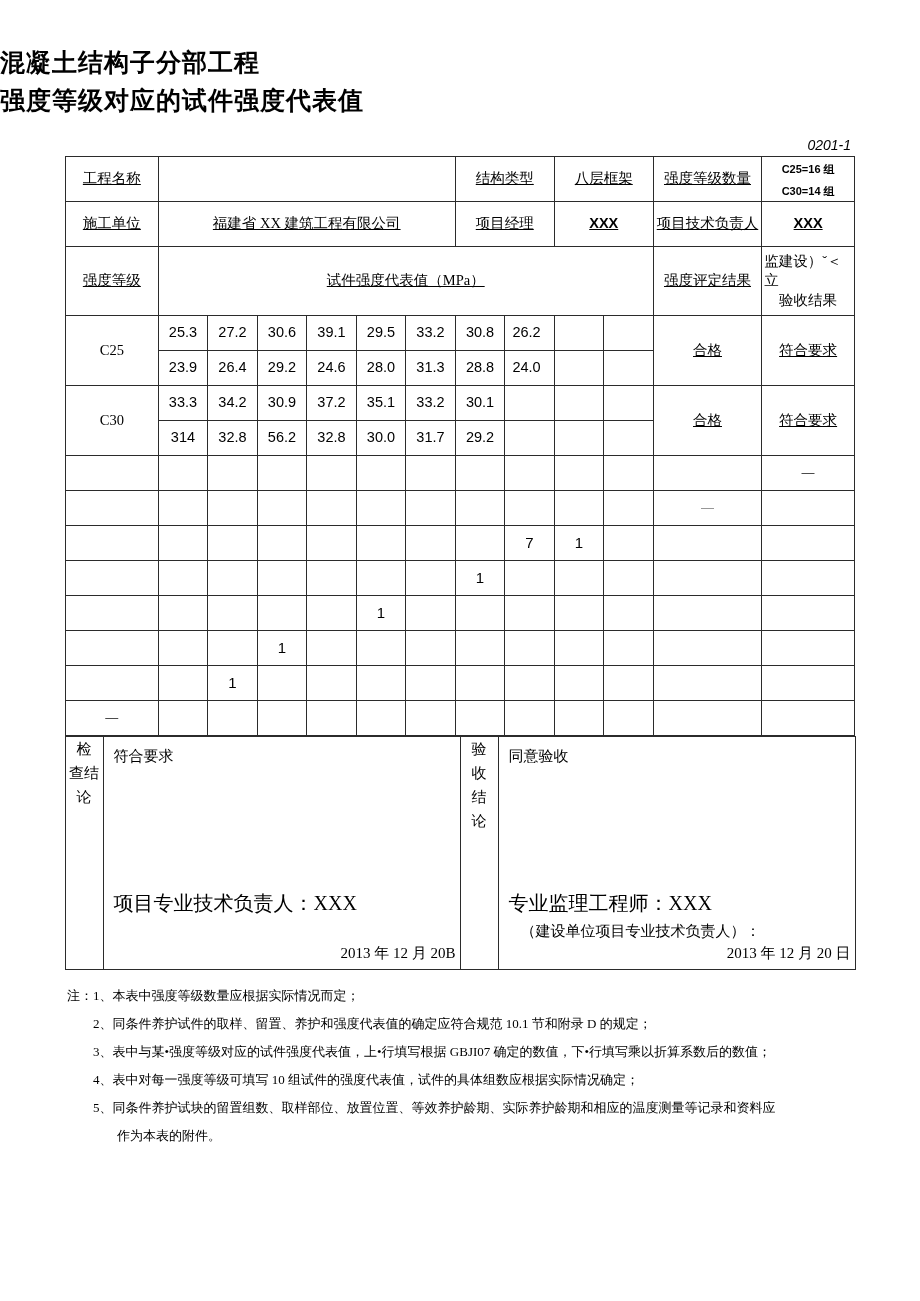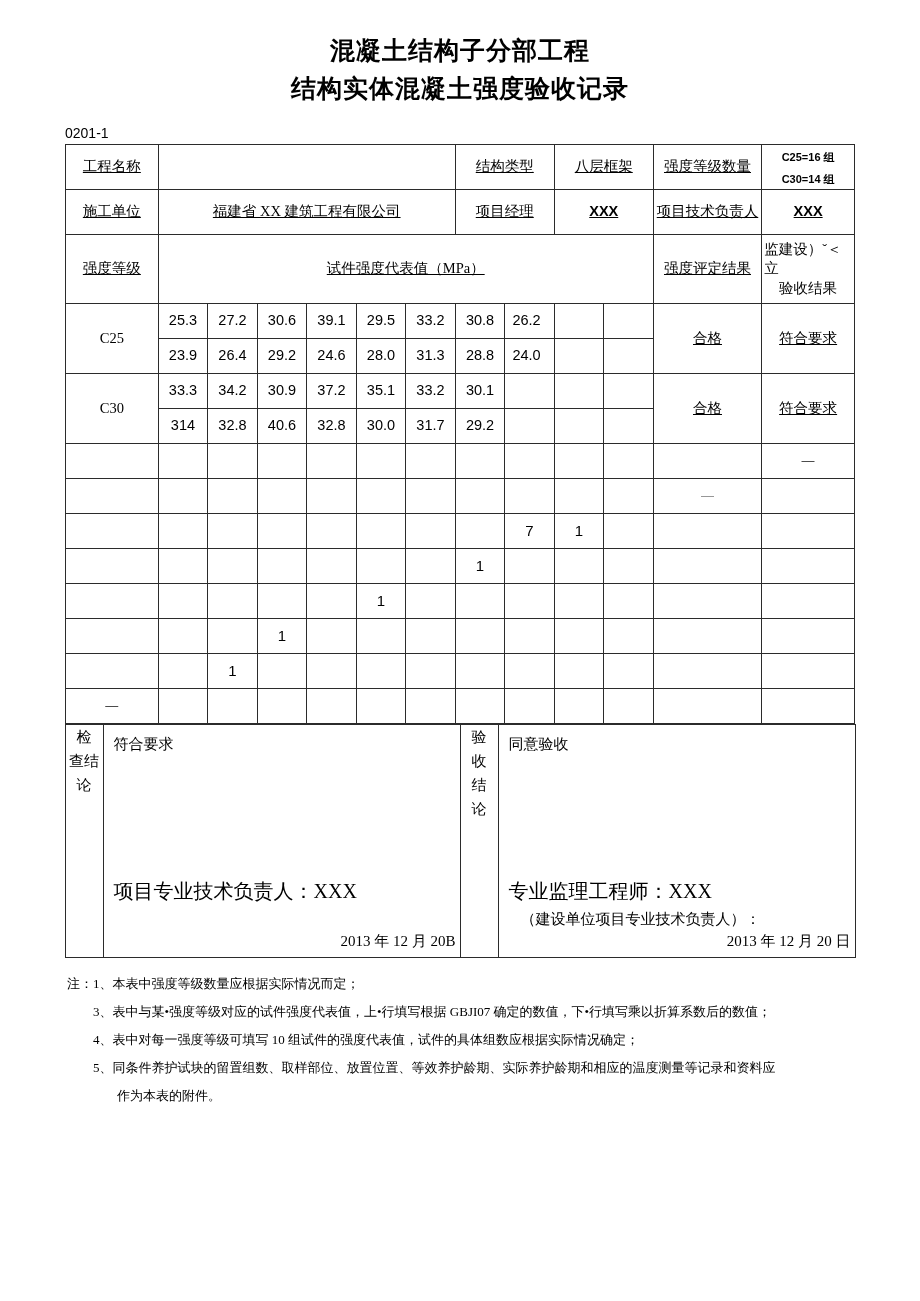--- a/index.html
+++ b/index.html
@@ -18,42 +18,44 @@
 
   .page {
     position: relative;
     width: 920px;
     height: 1301px;
     box-sizing: border-box;
   }
 
   
   .title-block {
-    text-align: center;
-    padding-top: 32px;
+    text-align: left;
+    padding-top: 44px;
   }
   .title-line {
     font-size: 25px;
     font-weight: 700;
     letter-spacing: 1px;
     line-height: 38px;
     font-family: "Liberation Serif", "DejaVu Serif", serif;
   }
 
   
   .form-code-row {
     width: 790px;
     margin: 0 auto;
+    text-align: right;
     padding-right: 4px;
     box-sizing: border-box;
     font-size: 15px;
     font-family: "Liberation Sans", sans-serif;
     height: 22px;
     line-height: 22px;
     margin-top: 14px;
+    font-style: italic;
   }
 
   
   table.main {
     width: 790px;
     margin: 0 auto;
     border-collapse: collapse;
     table-layout: fixed;
   }
   table.main td {
@@ -204,21 +206,21 @@
   .note-line.indent { padding-left: 28px; }
   .note-line.indent2 { padding-left: 52px; }
 </style>
 </head>
 <body>
 
 <div class="page">
 
   <div class="title-block">
     <div class="title-line cn">混凝土结构子分部工程</div>
-    <div class="title-line cn">结构实体混凝土强度验收记录</div>
+    <div class="title-line cn">强度等级对应的试件强度代表值</div>
   </div>
 
   <div class="form-code-row num">0201-1</div>
 
   <table class="main">
     <colgroup>
       <col style="width:88px">
       <col style="width:47px">
         <col style="width:47px">
         <col style="width:47px">
@@ -306,21 +308,21 @@
       <td class="data"></td>
       <td class="data"></td>
       <td class="data"></td>
       <td class="cn lbl" rowspan="2">合格</td>
       <td class="cn lbl" rowspan="2">符合要求</td>
     </tr>
 
     <tr>
       <td class="data">314</td>
       <td class="data">32.8</td>
-      <td class="data">40.6</td>
+      <td class="data">56.2</td>
       <td class="data">32.8</td>
       <td class="data">30.0</td>
       <td class="data">31.7</td>
       <td class="data">29.2</td>
       <td class="data"></td>
       <td class="data"></td>
       <td class="data"></td>
     </tr>
 
     <tr>
@@ -487,19 +489,20 @@
           <div class="concl-sign2 cn">（建设单位项目专业技术负责人）：</div>
           <div class="concl-date dnum">2013 年 12 月 20 日</div>
         </div>
       </td>
     </tr>
   </tbody>
     </table>
 
   <div class="notes">
     <div class="note-line first">注：1、本表中强度等级数量应根据实际情况而定；</div>
+    <div class="note-line indent">2、同条件养护试件的取样、留置、养护和强度代表值的确定应符合规范 10.1 节和附录 D 的规定；</div>
     <div class="note-line indent">3、表中与某•强度等级对应的试件强度代表值，上•行填写根据 GBJI07 确定的数值，下•行填写乘以折算系数后的数值；</div>
     <div class="note-line indent">4、表中对每一强度等级可填写 10 组试件的强度代表值，试件的具体组数应根据实际情况确定；</div>
     <div class="note-line indent">5、同条件养护试块的留置组数、取样部位、放置位置、等效养护龄期、实际养护龄期和相应的温度测量等记录和资料应</div>
     <div class="note-line indent2">作为本表的附件。</div>
   </div>
 
 </div>
 
 </body></html>

